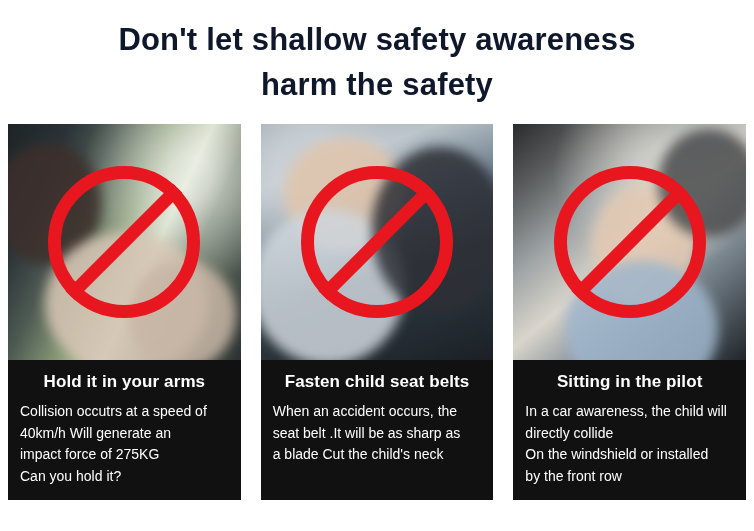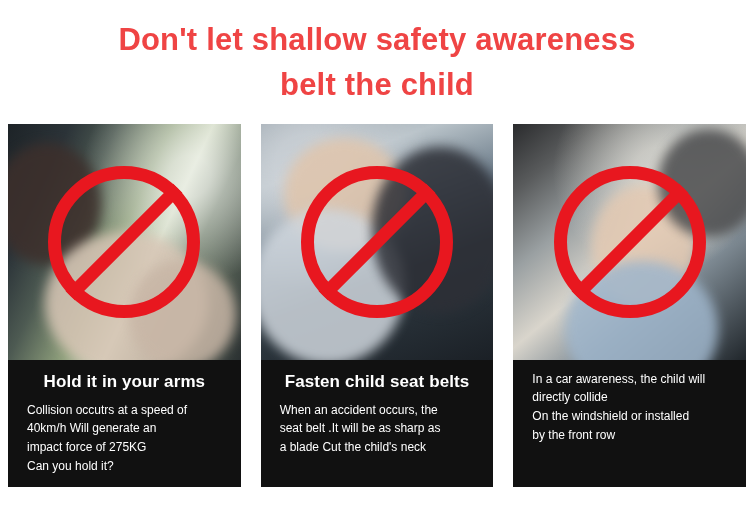--- a/index.html
+++ b/index.html
@@ -15,21 +15,21 @@
     font-family: "Liberation Sans", sans-serif;
   }
   .poster {
     position: relative;
     width: 754px;
     height: 531px;
     background: #ffffff;
   }
   .headline {
     text-align: center;
-    color: #ef4444;
+    color: #0f172a;
     font-family: "Liberation Sans", sans-serif;
     font-weight: bold;
     font-size: 31px;
     line-height: 1.45;
     letter-spacing: 0.2px;
     padding: 18px 40px 0 40px;
   }
   .headline .line {
     display: block;
   }
@@ -113,35 +113,34 @@
     color: #ffffff;
   }
   .card-title {
     text-align: center;
     font-size: 17px;
     font-weight: bold;
     margin: 2px 0 9px 0;
     letter-spacing: 0.1px;
   }
   .card-body {
-    font-size: 12px;
+    font-size: 14px;
     line-height: 1.55;
     color: #ffffff;
     white-space: pre-line;
-    margin-left: 7px;
   }
 </style>
 </head>
 <body>
 
 <div class="poster">
 
   <div class="headline">
     <span class="line">Don't let shallow safety awareness</span>
-    <span class="line">belt the child</span>
+    <span class="line">harm the safety</span>
   </div>
 
   <div class="cards">
 
     <div class="card">
       <div class="photo photo-1">
         <span class="blob b1a"></span>
         <span class="blob b1b"></span>
         <span class="blob b1c"></span>
         <div class="no-sign">
@@ -180,20 +179,21 @@
       <div class="photo photo-3">
         <span class="blob b3a"></span>
         <span class="blob b3b"></span>
         <span class="blob b3c"></span>
         <div class="no-sign">
           <span class="ring"></span>
           <span class="slash"></span>
         </div>
       </div>
       <div class="caption">
+        <div class="card-title">Sitting in the pilot</div>
         <div class="card-body">In a car awareness, the child will
 directly collide
 On the windshield or installed
 by the front row</div>
       </div>
     </div>
 
   </div>
 </div>
 

